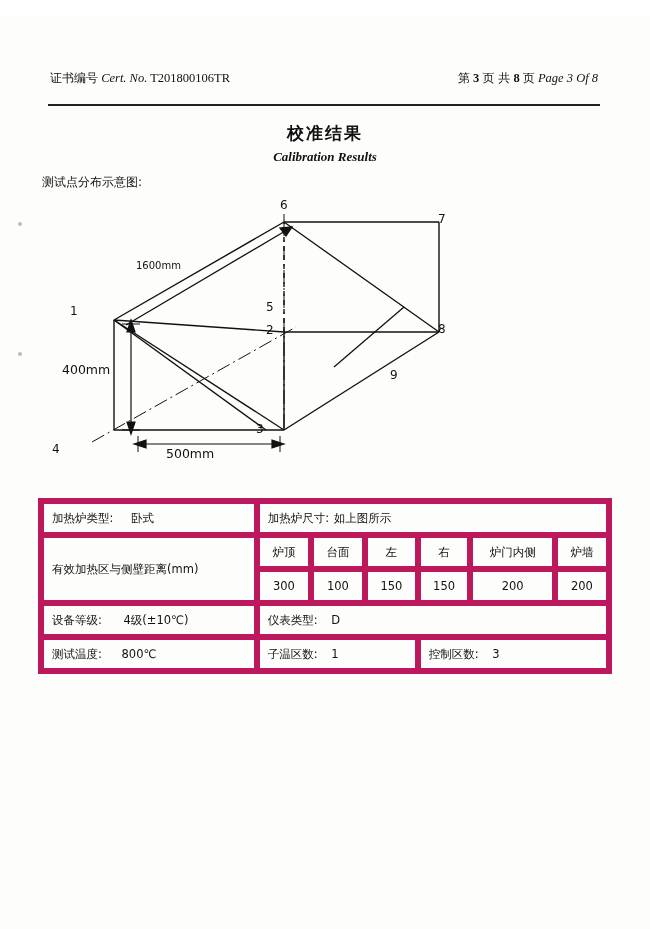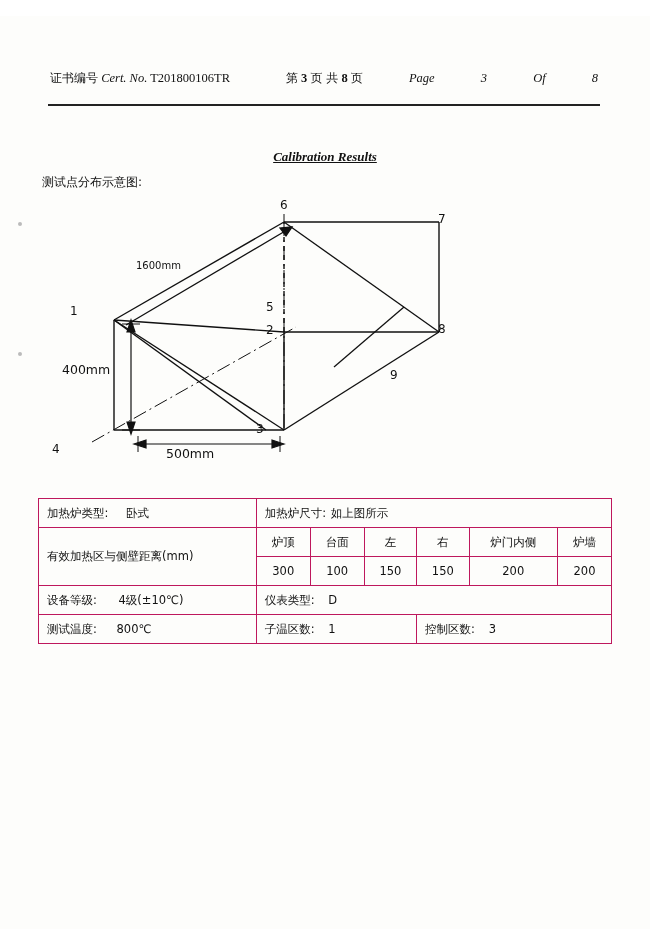--- a/index.html
+++ b/index.html
@@ -33,21 +33,21 @@
     justify-content: space-between;
     align-items: baseline;
     font-size: 12.5px;
   }
   .hdr-left { white-space: nowrap; }
   .hdr-left .cn { font-family: "DejaVu Sans", sans-serif; font-size: 12px; }
   .hdr-left .it { font-style: italic; }
   .hdr-right { white-space: nowrap; }
   .hdr-right .cn { font-family: "DejaVu Sans", sans-serif; font-size: 12px; }
   .hdr-right .num { font-weight: bold; }
-  .hdr-right .it { font-style: italic; margin-left: 43px; }
+  .hdr-right .it { font-style: italic; }
 
   .rule {
     position: absolute;
     left: 48px;
     top: 88px;
     width: 552px;
     height: 2px;
     background: #222;
   }
 
@@ -63,21 +63,20 @@
     letter-spacing: 2px;
   }
   .title-en {
     position: absolute;
     left: 0; top: 133px;
     width: 650px;
     text-align: center;
     font-style: italic;
     font-weight: bold;
     font-size: 13px;
-    text-decoration: underline;
   }
   .subtitle {
     position: absolute;
     left: 42px; top: 158px;
     font-family: "DejaVu Sans", sans-serif;
     font-size: 12px;
   }
 
   
   .diagram {
@@ -103,21 +102,21 @@
   .tbl {
     position: absolute;
     left: 38px;
     top: 482px;
     width: 574px;
     border-collapse: collapse;
     font-family: "DejaVu Sans", sans-serif;
     font-size: 11.5px;
   }
   .tbl td {
-    border: 1px solid #be185d;
+    border: 6px solid #be185d;
     padding: 4px 6px;
     vertical-align: middle;
     height: 20px;
   }
   .tbl td.c { text-align: center; }
   .tbl td.pad-l { padding-left: 8px; }
   .tbl .tall { height: 36px; }
 
   
   .mark {
@@ -146,20 +145,21 @@
       <span class="cn">页</span>
       <span class="it">Page</span>
       <span class="it">3</span>
       <span class="it">Of</span>
       <span class="it">8</span>
     </div>
   </div>
 
   <div class="rule"></div>
 
+  <div class="title-cn">校准结果</div>
   <div class="title-en">Calibration Results</div>
   <div class="subtitle">测试点分布示意图:</div>
 
   <div class="mark" style="left:18px; top:206px;"></div>
   <div class="mark" style="left:18px; top:336px;"></div>
 
   <div class="diagram">
     <svg width="582" height="282" viewBox="0 0 582 282" xmlns="http://www.w3.org/2000/svg">
       <g stroke="#111" fill="none" stroke-width="1.4">
 

